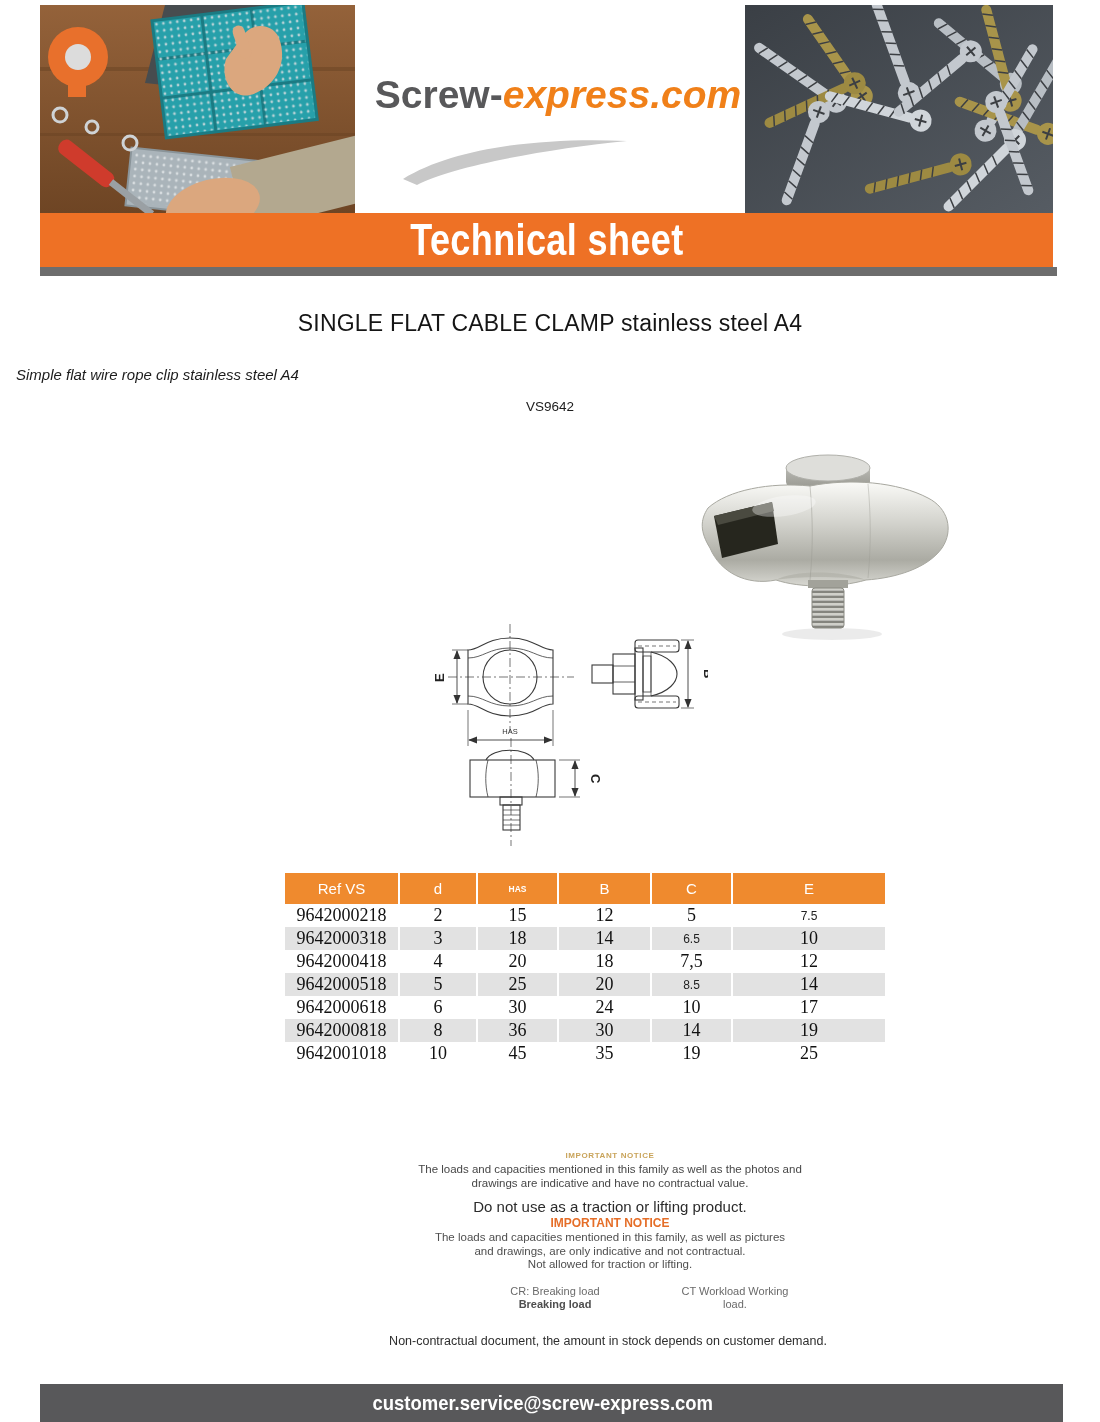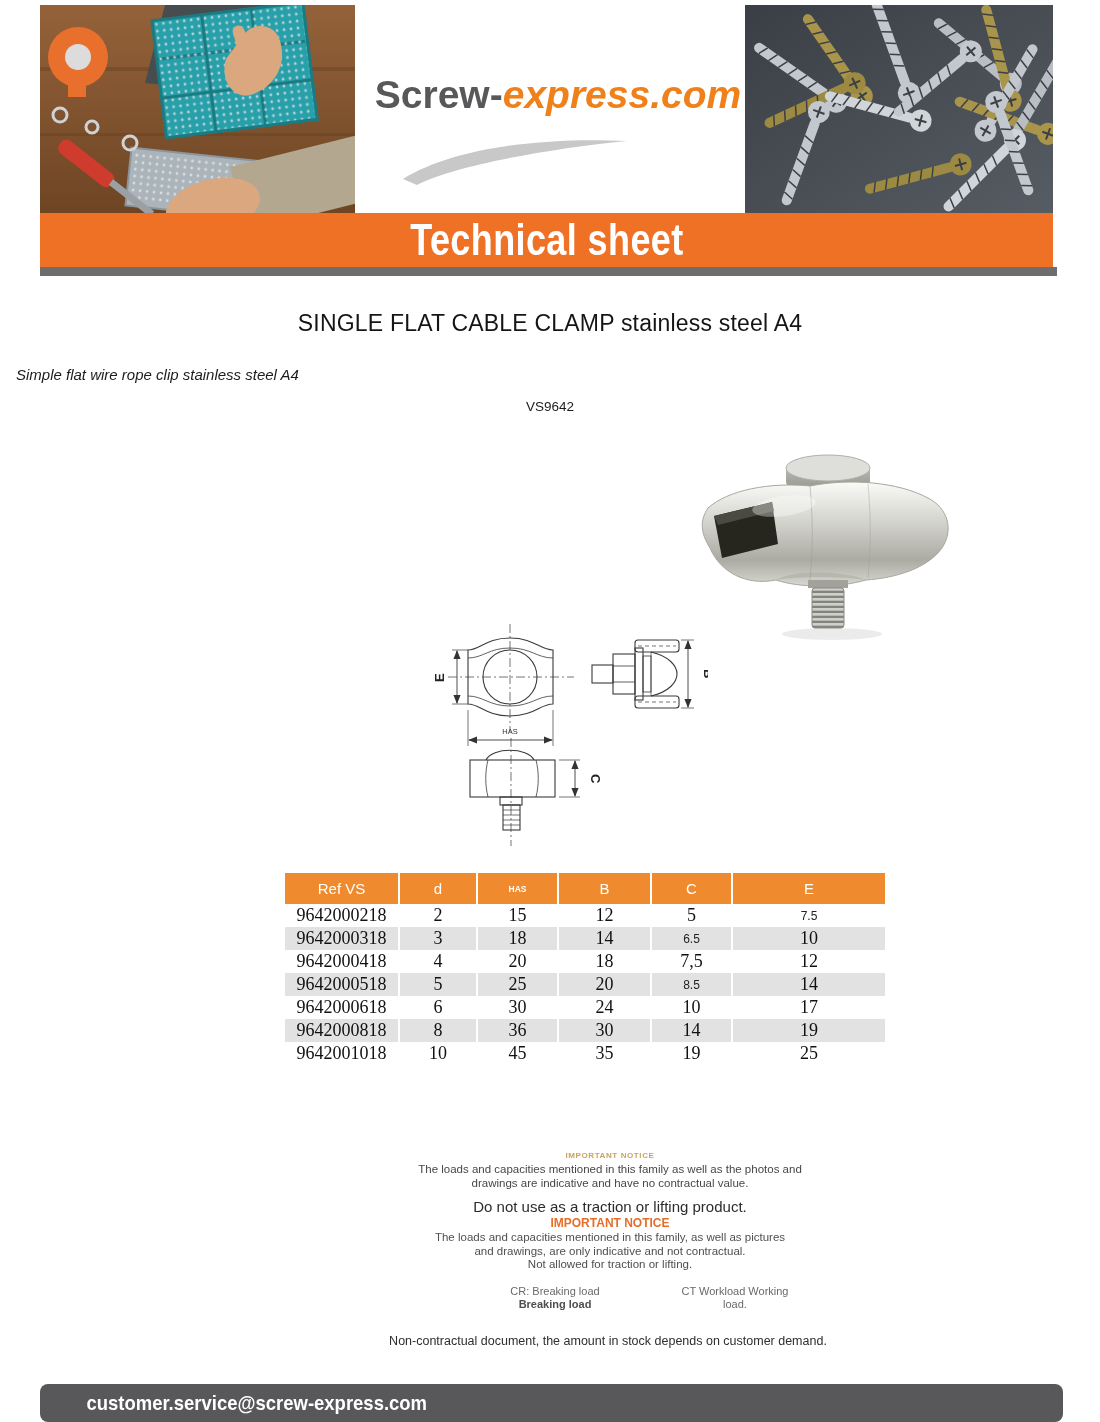--- a/index.html
+++ b/index.html
@@ -43,21 +43,21 @@
   #notice1 .nbig{font-size:15px;color:#2b2b2b;margin-top:8px;}
   #notice2{top:1216px;}
   #notice2 .nh{font-size:12px;font-weight:bold;color:#e56e28;margin-bottom:1px;}
   #notice2 .nl{font-size:11.5px;color:#4f4f4f;line-height:13.5px;}
   .load-block{position:absolute;top:1285px;width:220px;text-align:center;font-size:11px;color:#6a6a6a;line-height:13px;}
   #cr-block{left:445px;}
   #ct-block{left:625px;}
   #cr-block .b2{font-weight:bold;color:#4e4e4e;}
   #footer-note{position:absolute;left:108px;top:1334px;width:1000px;text-align:center;font-size:12.5px;color:#2e2e2e;}
   #footer-bar{position:absolute;left:40px;top:1384px;width:1023px;height:38px;background:var(--gray-dark);
-              text-align:left;line-height:37px;padding-right:64px;box-sizing:border-box;border-radius:8px;}
+              text-align:center;line-height:37px;padding-right:64px;box-sizing:border-box;}
   #footer-bar .t{display:inline-block;transform:scaleX(.88);transform-origin:right center;
                  color:#fff;font-weight:bold;font-size:21px;}
 
   svg text{font-family:"Liberation Sans",sans-serif;}
 </style>
 </head>
 <body>
 
 <div id="page">
 

